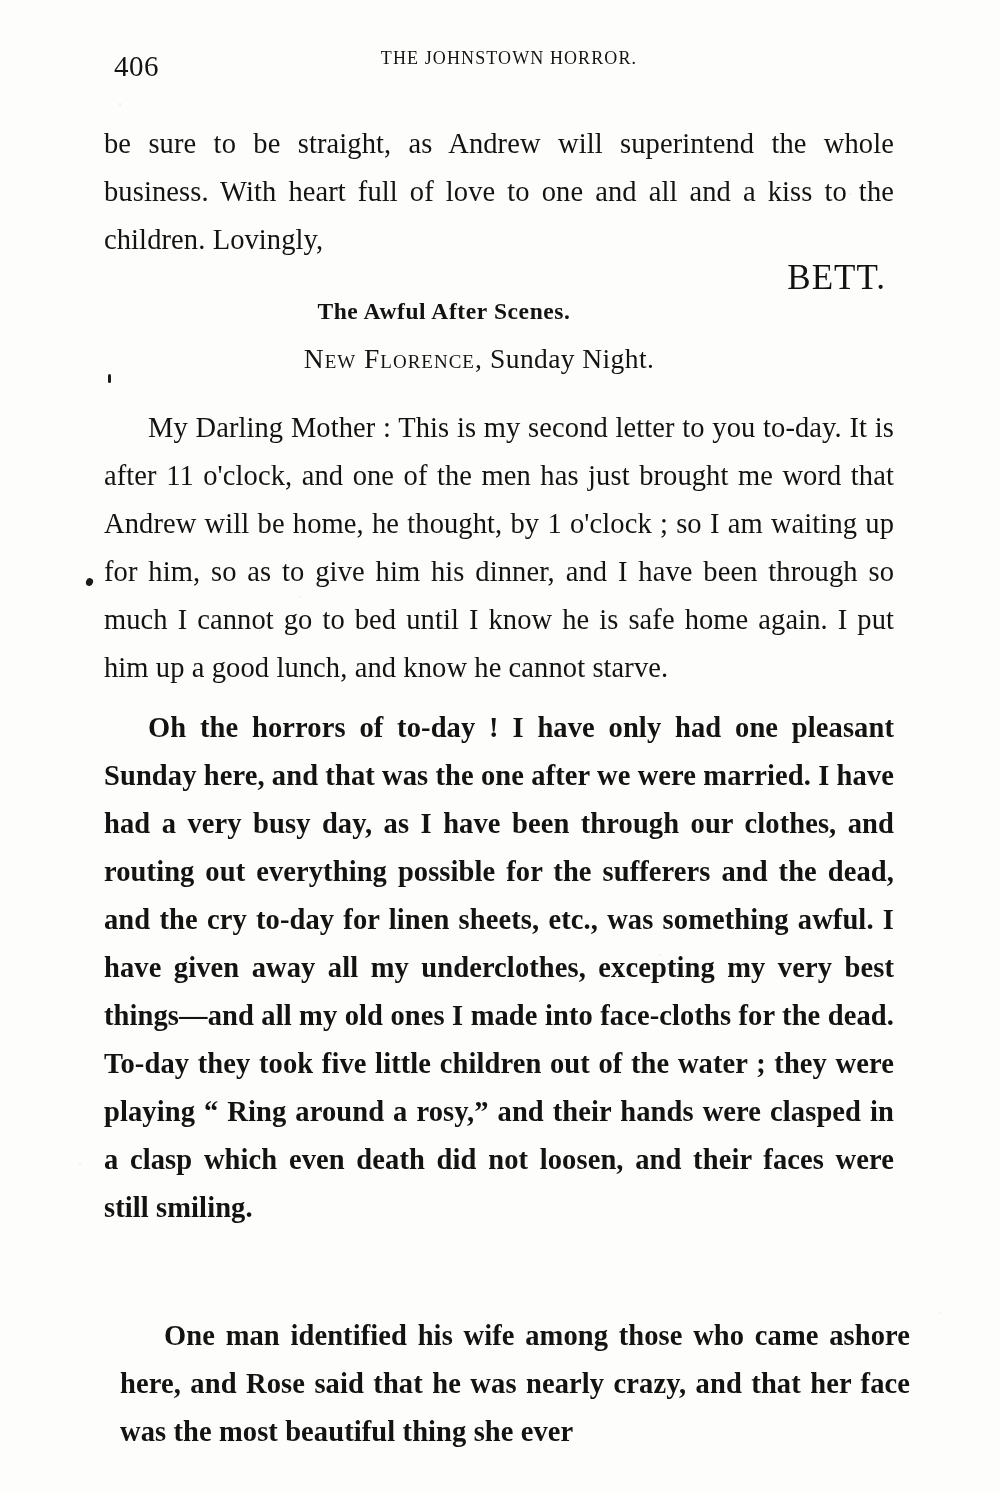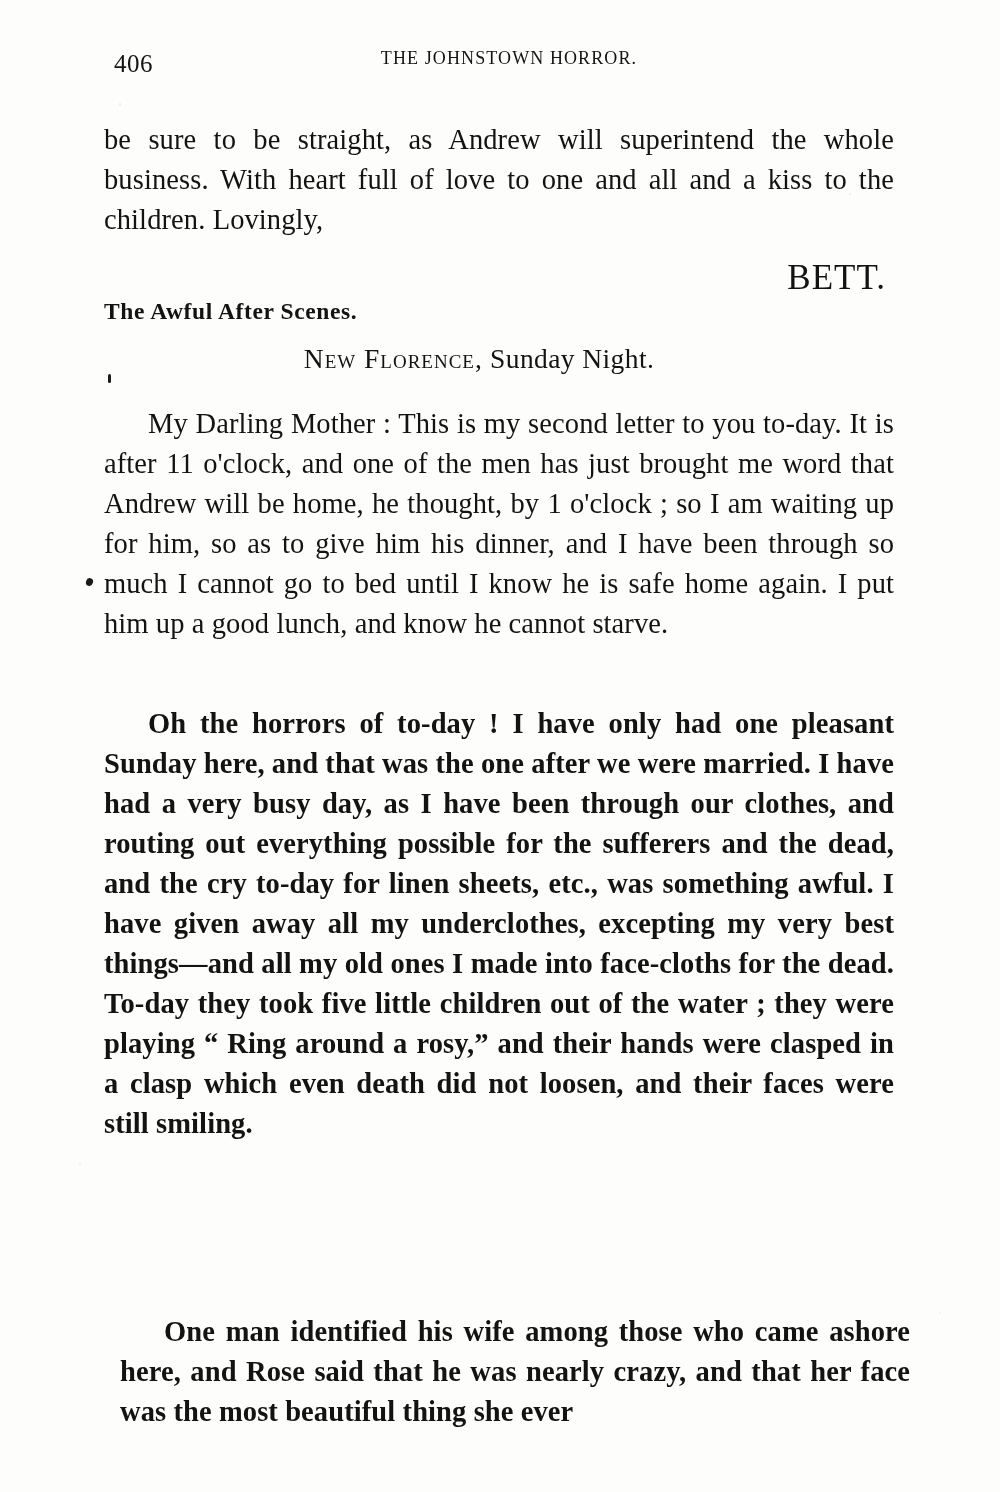--- a/index.html
+++ b/index.html
@@ -40,21 +40,21 @@
     position: absolute;
     top: 48px;
     left: 0;
     width: 790px;
     height: 34px;
   }
   .folio {
     position: absolute;
     left: 10px;
     top: 2px;
-    font-size: 25px;
+    font-size: 29px;
     letter-spacing: 0.5px;
   }
   .running-title {
     position: absolute;
     left: 0;
     top: 0;
     width: 790px;
     text-align: center;
     font-size: 18px;
     letter-spacing: 1.1px;
@@ -65,37 +65,37 @@
 
   
   .block {
     position: absolute;
     left: 0;
     width: 790px;
   }
   p.just {
     margin: 0;
     font-size: 28.5px;
-    line-height: 40px;
+    line-height: 48px;
     text-align: justify;
     text-justify: inter-word;
     letter-spacing: 0.1px;
   }
   .indent { display: inline-block; width: 44px; }
 
   .signature {
     position: absolute;
     right: 8px;
     font-size: 35px;
     letter-spacing: 1px;
   }
   .subhead {
     position: absolute;
     width: 790px;
-    text-align: left;
+    text-align: center;
     font-family: "Liberation Serif", serif;
     font-weight: bold;
     font-size: 23.5px;
     letter-spacing: 0.6px;
     padding-right: 110px;
     box-sizing: border-box;
   }
   .dateline {
     position: absolute;
     width: 790px;

